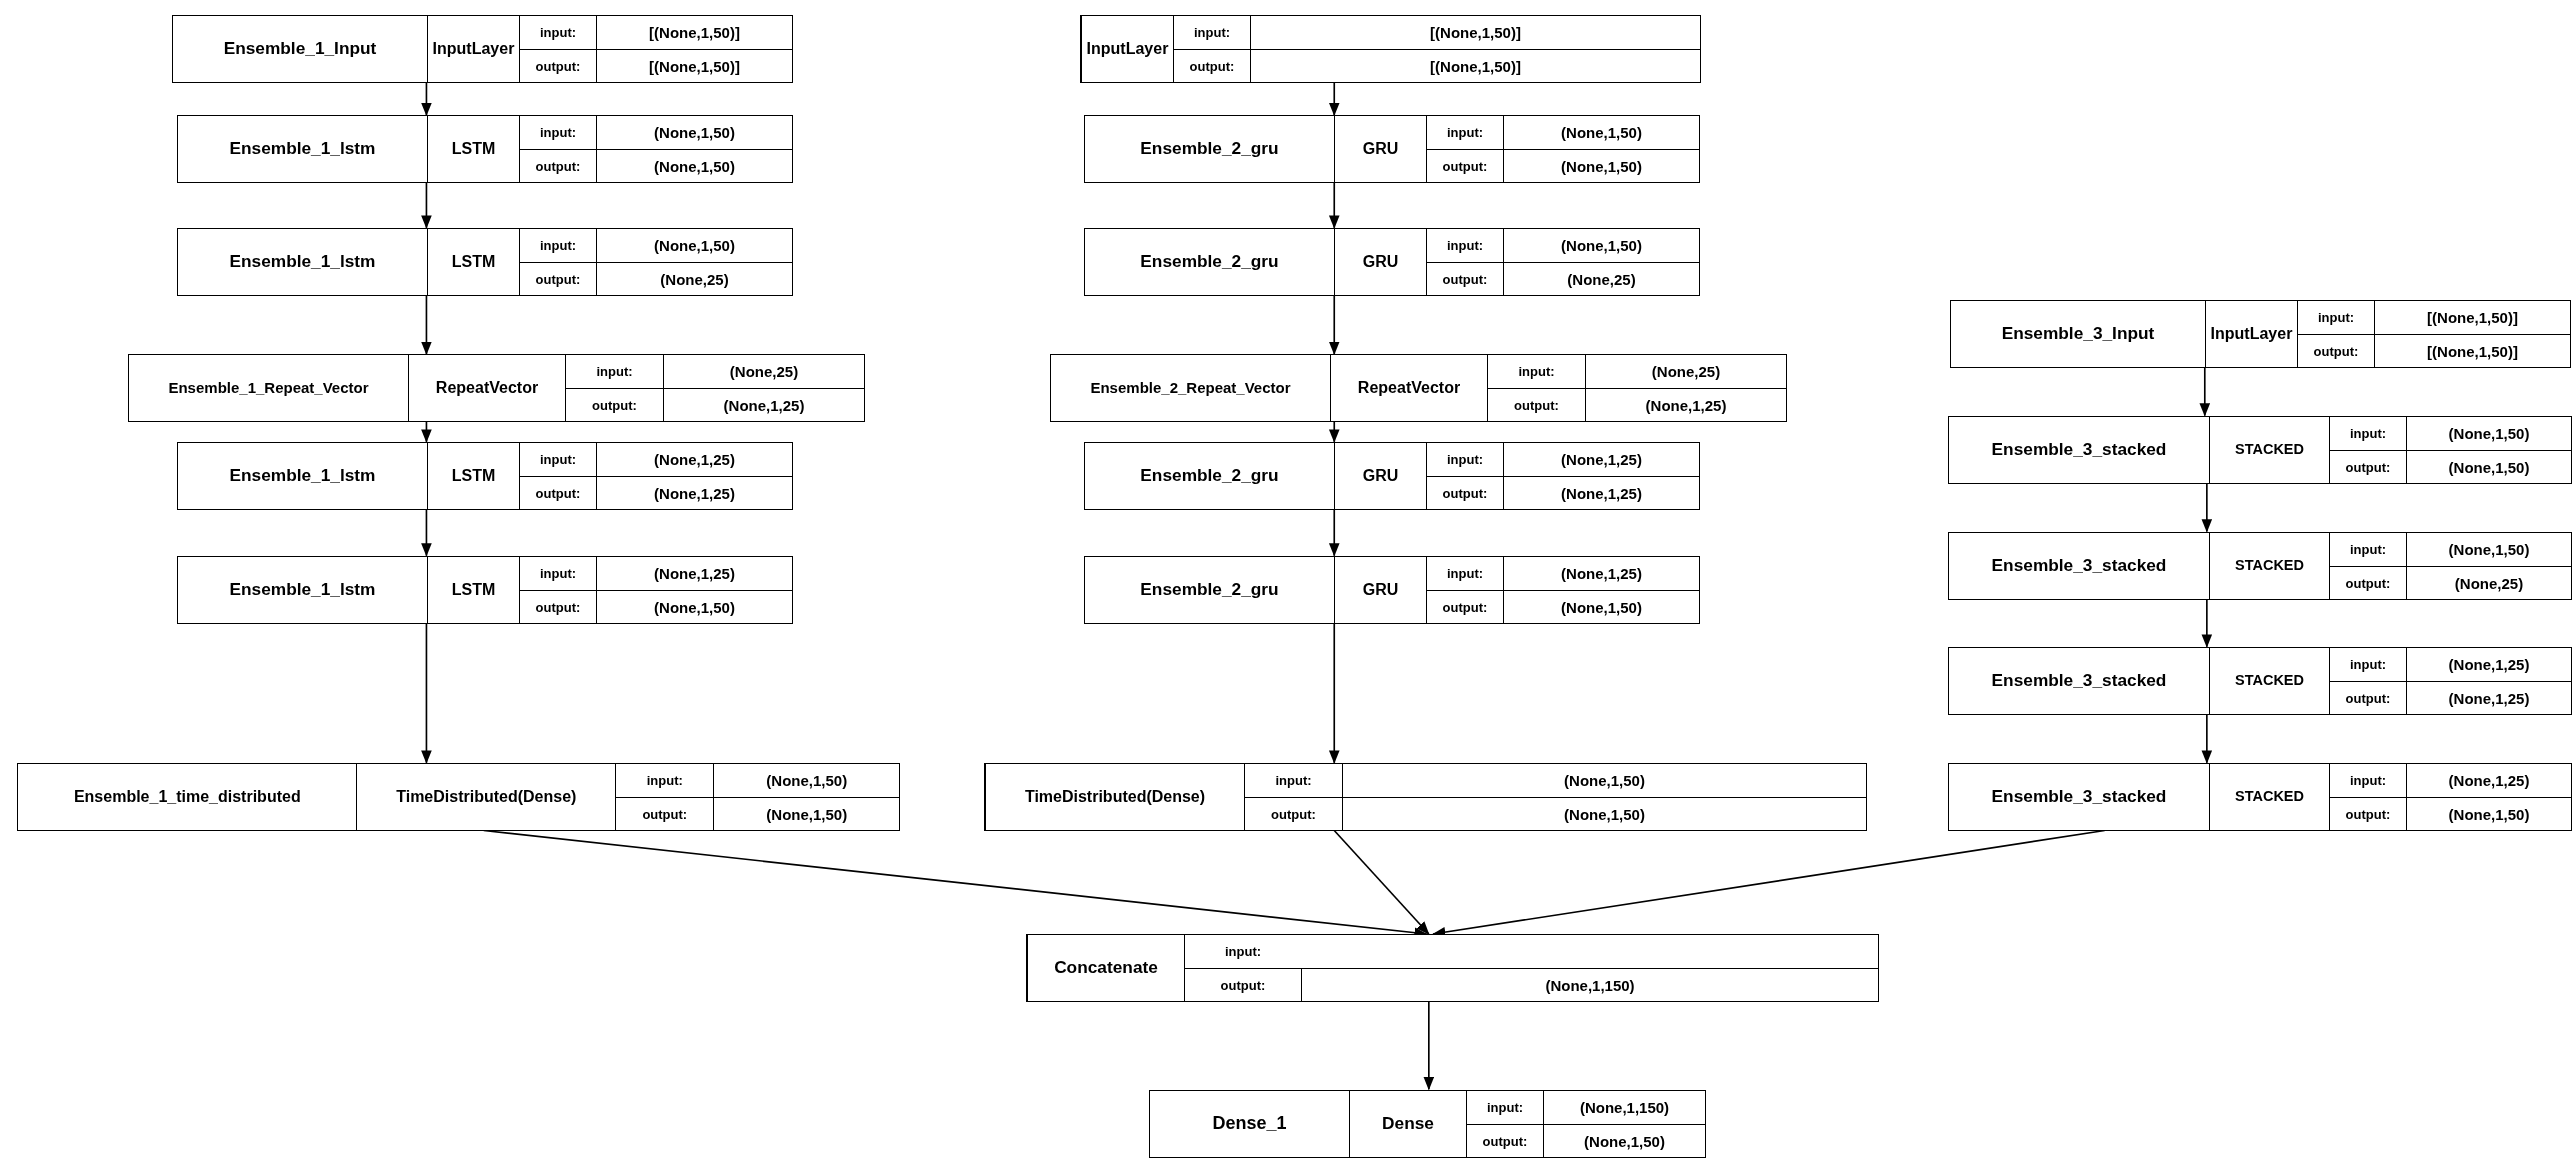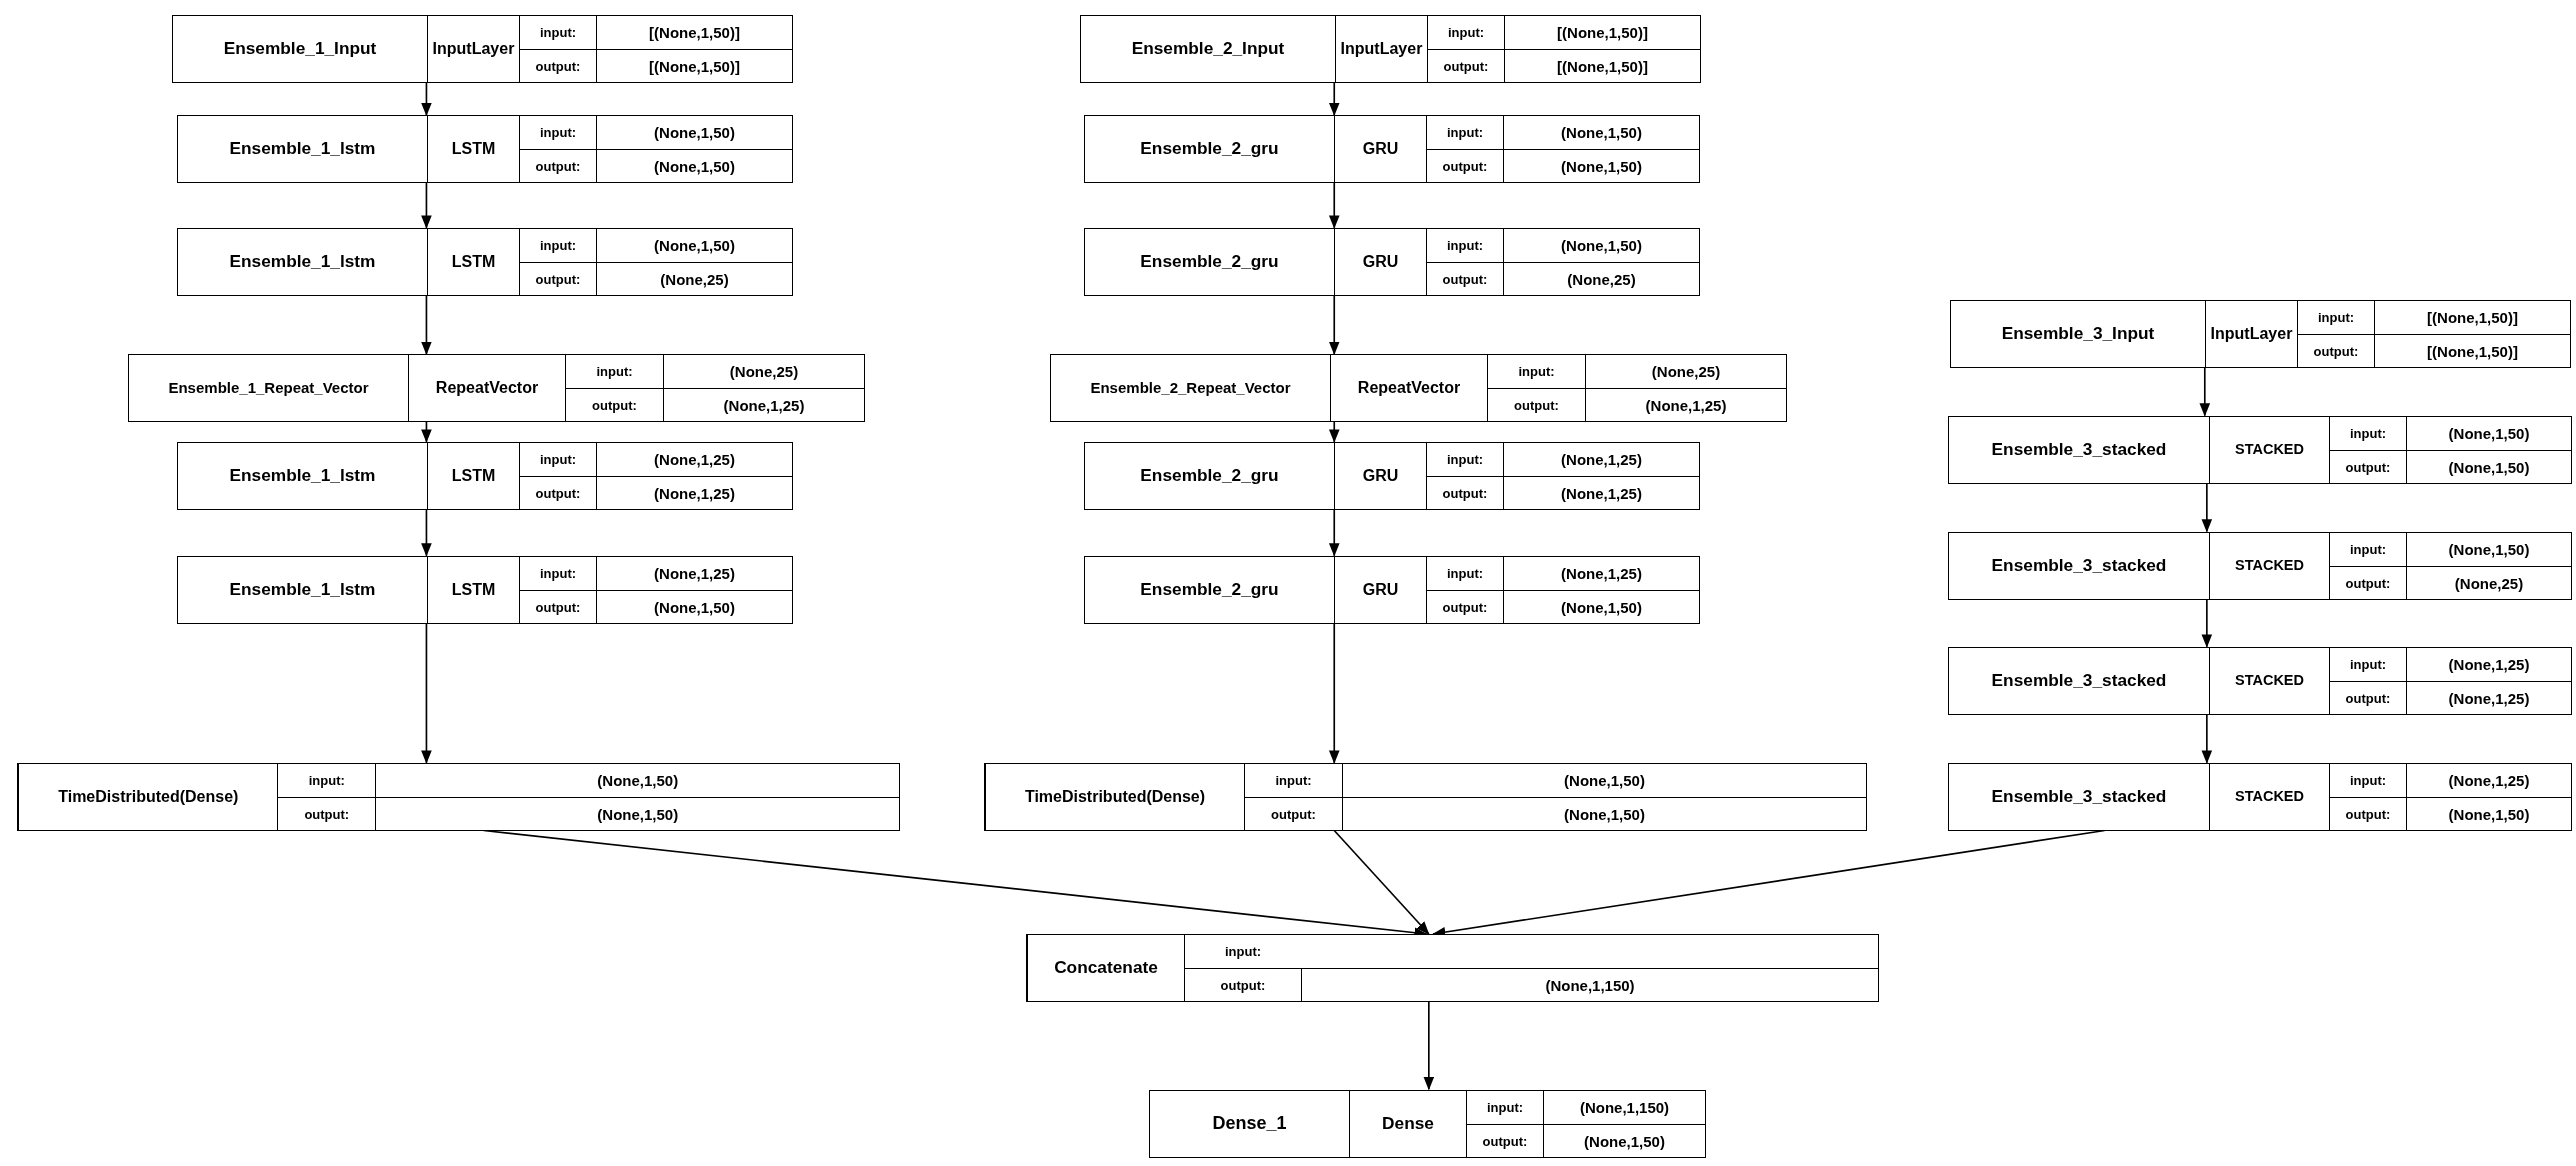--- a/index.html
+++ b/index.html
@@ -198,34 +198,34 @@
             <div class="io-label" style="flex: 0 0 76px; font-size: 13px;">input:</div>
             <div class="io-value" style="font-size: 15px;">(None,1,25)</div>
           </div>
           <div class="io-row">
             <div class="io-label" style="flex: 0 0 76px; font-size: 13px;">output:</div>
             <div class="io-value" style="font-size: 15px;">(None,1,50)</div>
           </div>
         </div>
       </div>
       <div class="node" style="left: 17.3px; top: 763px; width: 883px; height: 68px;">
+        <div class="cell-name" style="flex: 0 0 338px; font-size: 16px;">Ensemble_1_time_distributed</div>
         <div class="cell-type" style="flex: 0 0 259px; font-size: 16px;">TimeDistributed(Dense)</div>
         <div class="io-block" style="flex: 1 1 auto;">
           <div class="io-row">
             <div class="io-label" style="flex: 0 0 97px; font-size: 13px;">input:</div>
             <div class="io-value" style="font-size: 15px;">(None,1,50)</div>
           </div>
           <div class="io-row">
             <div class="io-label" style="flex: 0 0 97px; font-size: 13px;">output:</div>
             <div class="io-value" style="font-size: 15px;">(None,1,50)</div>
           </div>
         </div>
       </div>
       <div class="node" style="left: 1080px; top: 15px; width: 621px; height: 68px;">
-        <div class="cell-name" style="flex: 0 0 254px; font-size: 17.3px;">Ensemble_2_Input</div>
         <div class="cell-type" style="flex: 0 0 92px; font-size: 16px;">InputLayer</div>
         <div class="io-block" style="flex: 1 1 auto;">
           <div class="io-row">
             <div class="io-label" style="flex: 0 0 76px; font-size: 13px;">input:</div>
             <div class="io-value" style="font-size: 15px;">[(None,1,50)]</div>
           </div>
           <div class="io-row">
             <div class="io-label" style="flex: 0 0 76px; font-size: 13px;">output:</div>
             <div class="io-value" style="font-size: 15px;">[(None,1,50)]</div>
           </div>

